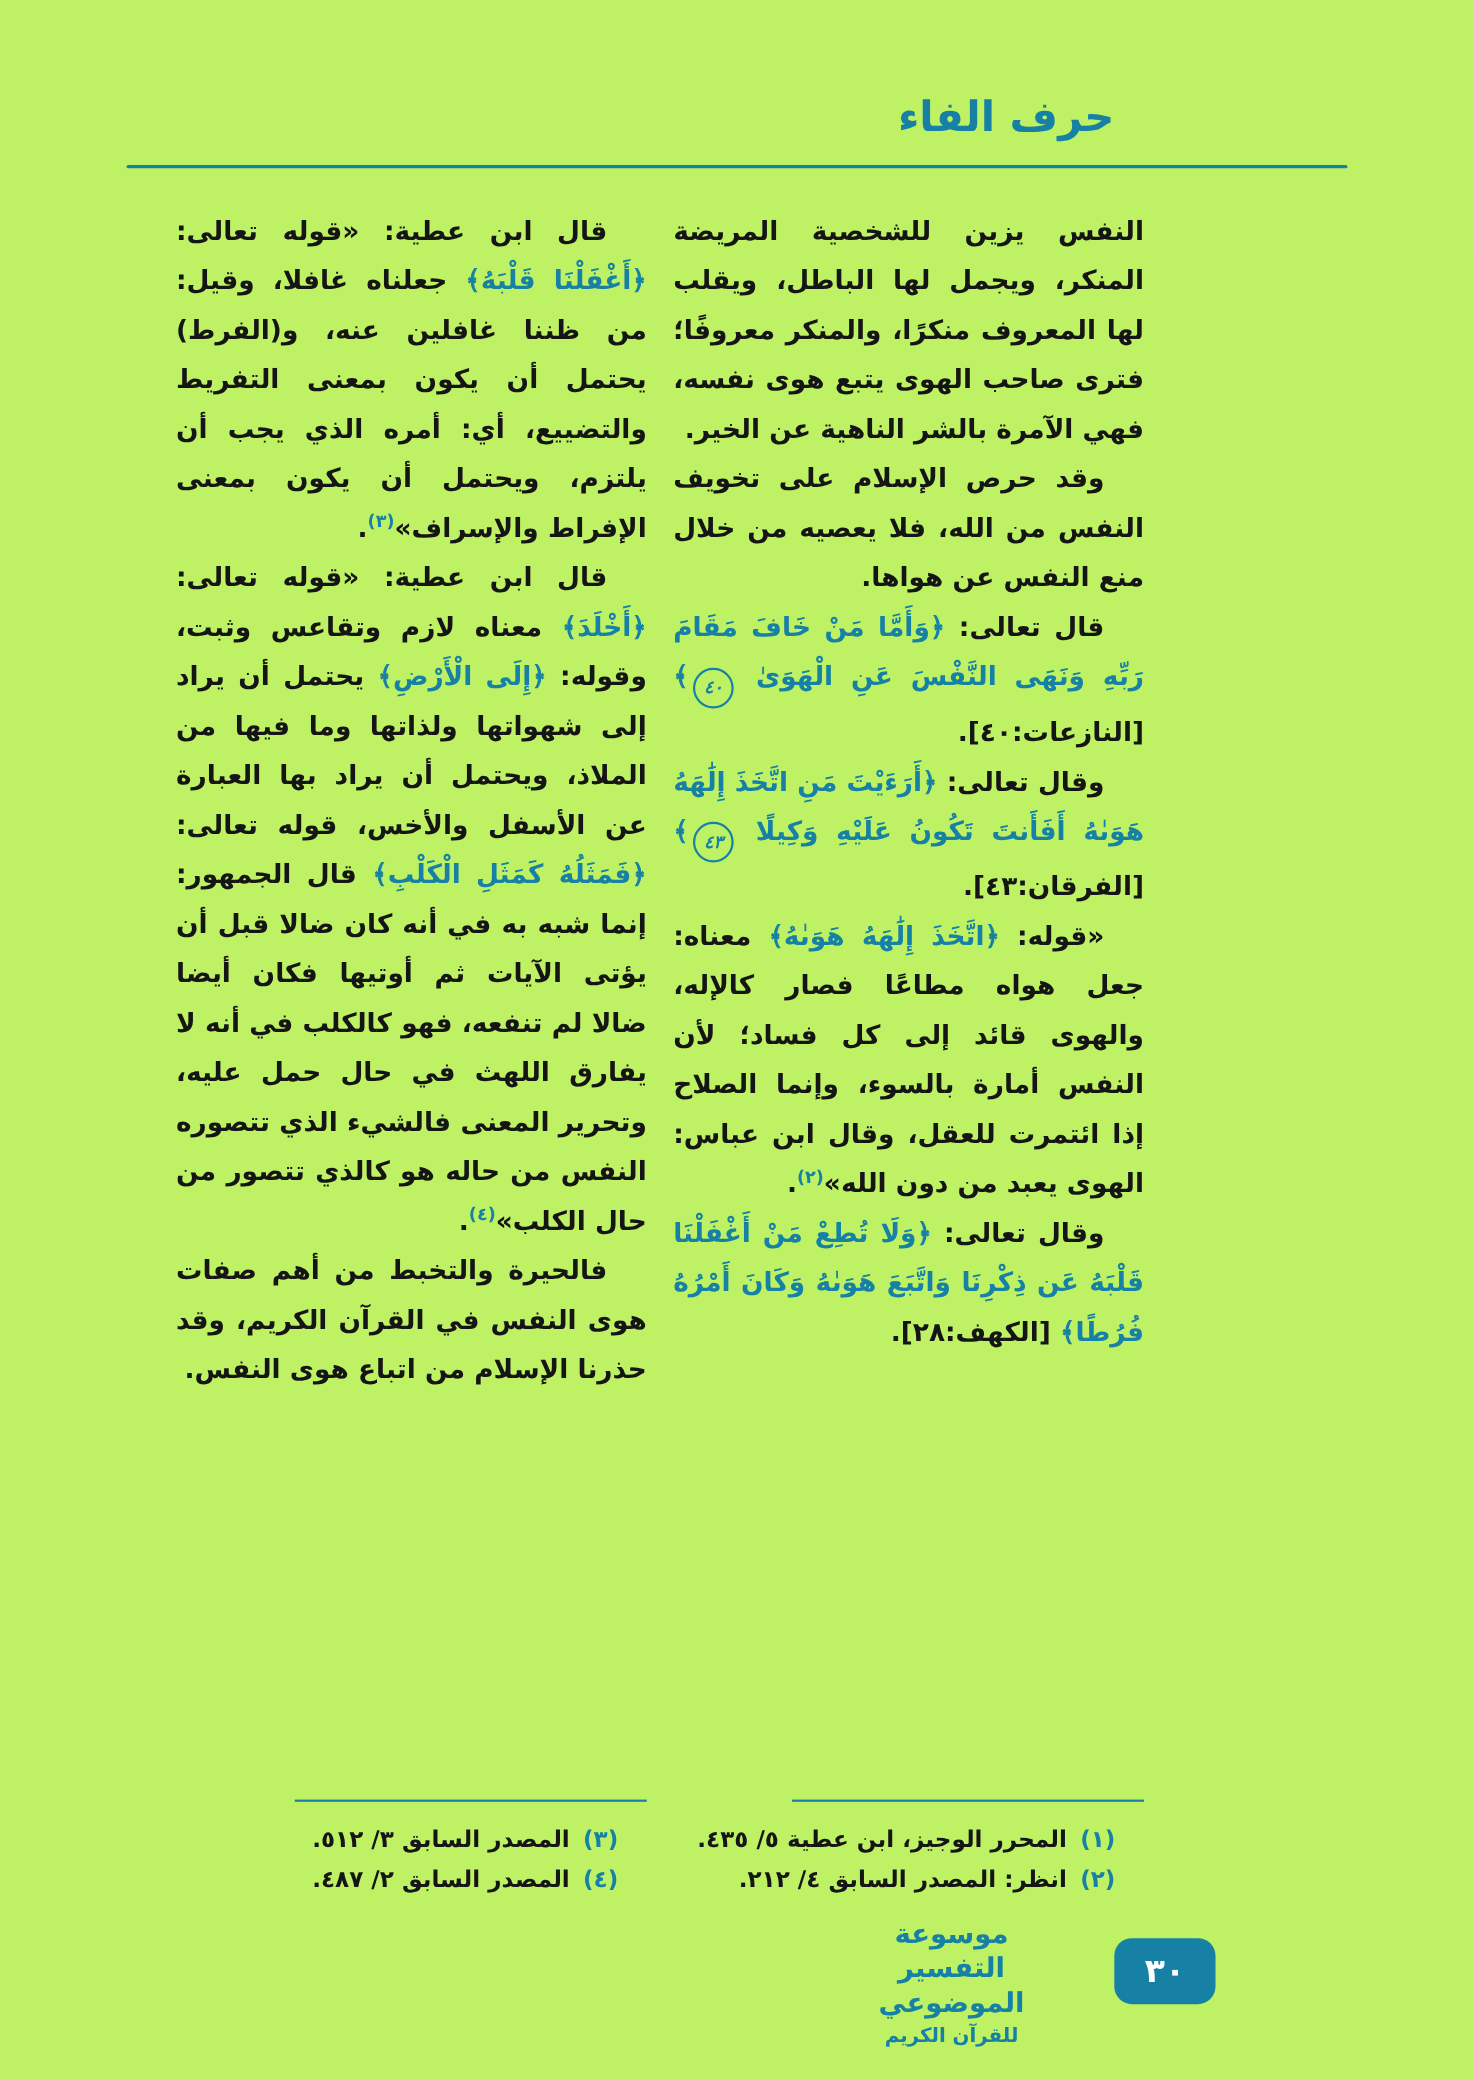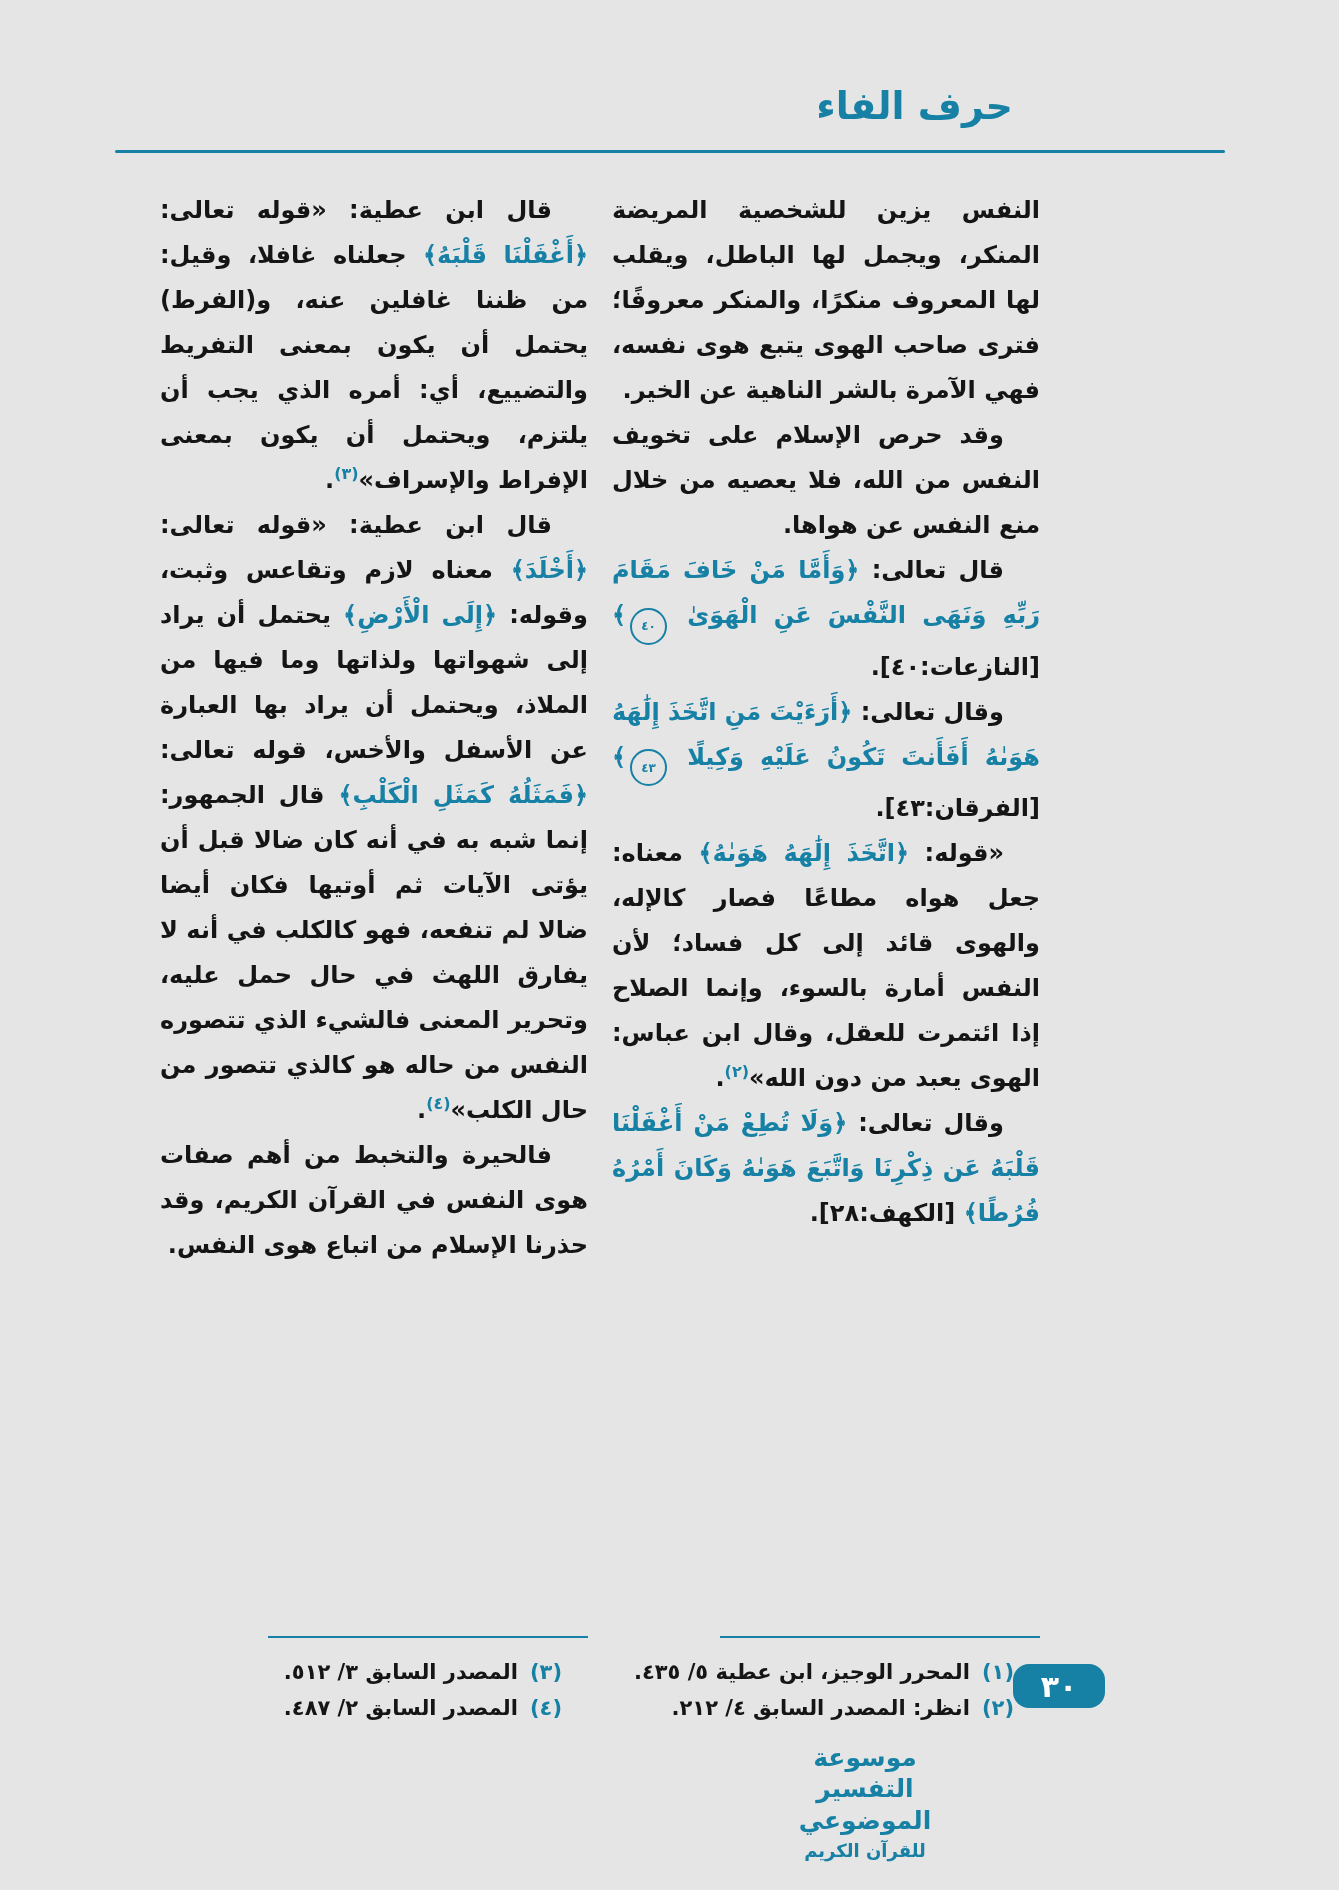--- a/index.html
+++ b/index.html
@@ -13,21 +13,21 @@
     height:1890px;
     background:#ffffff;
     font-family:"DejaVu Sans", sans-serif;
     direction:rtl;
     overflow:hidden;
   }
   .page{
     position:relative;
     width:1339px;
     height:1890px;
-    background:#e5e5e5;
+    background:#bef264;
   }
   
   .header-title{
     position:absolute;
     top:84px;
     right:326px;
     color:var(--accent);
     font-size:38px;
     font-weight:bold;
     letter-spacing:1px;
@@ -77,26 +77,27 @@
   }
   .ayah{
     display:inline-flex;
     align-items:center;
     justify-content:center;
     width:33px;
     height:33px;
     border:2px solid var(--accent);
     border-radius:50%;
     color:var(--accent);
-    font-size:12px;
+    font-size:16px;
     line-height:1;
     vertical-align:-7px;
     margin:0 4px;
     font-weight:700;
     text-indent:0;
+    font-style:italic;
   }
   
   .footnotes{
     position:absolute;
     top:1636px;
     right:299px;
     width:880px;
     display:flex;
     gap:24px;
   }
@@ -136,24 +137,24 @@
     font-weight:700;
     line-height:1.25;
   }
   .logo-line2{
     font-size:18px;
     margin-top:4px;
     font-weight:700;
   }
   .page-pill{
     position:absolute;
-    top:1664px;
+    top:1762px;
     right:234px;
     width:92px;
-    height:44px;
+    height:60px;
     background:var(--accent);
     border-radius:16px;
     display:flex;
     align-items:center;
     justify-content:center;
     color:#ffffff;
     font-size:30px;
     font-weight:700;
   }
 </style>

